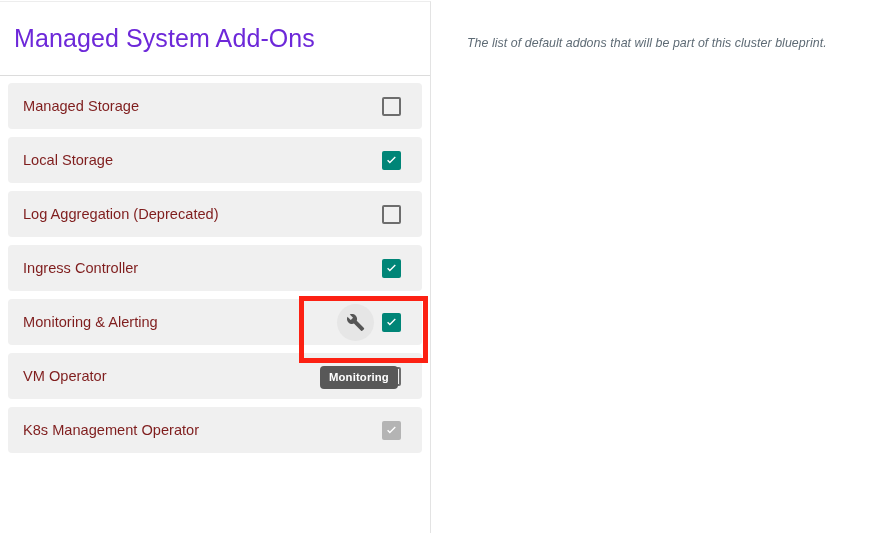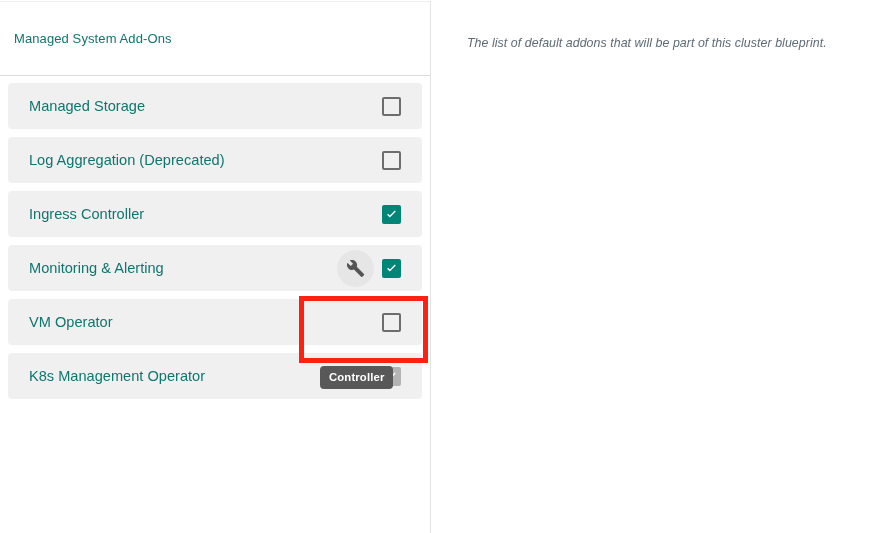--- a/index.html
+++ b/index.html
@@ -32,46 +32,45 @@
 
   #card-header {
     height: 74px;
     box-sizing: border-box;
     border-bottom: 1px solid #dcdcdc;
     display: flex;
     align-items: center;
     padding: 0 14px;
   }
   #card-title {
-    font-size: 13px;
-    color: #0f766e;
+    font-size: 25px;
+    color: #6d28d9;
     letter-spacing: 0.1px;
   }
 
   #addon-list {
     padding: 7px 8px 0 8px;
   }
 
   .addon-row {
     position: relative;
     height: 46px;
     background: #f0f0f0;
     border-radius: 4px;
     margin-bottom: 8px;
     display: flex;
     align-items: center;
     padding: 0 0 0 15px;
     box-sizing: border-box;
   }
   .addon-label {
     font-size: 14.6px;
-    color: #0f766e;
+    color: #7f1d1d;
     flex: 1 1 auto;
     white-space: nowrap;
-    margin-left: 6px;
   }
 
   .row-controls {
     display: flex;
     align-items: center;
     gap: 8px;
     padding-right: 21px;
   }
 
   
@@ -172,20 +171,30 @@
   </div>
 
   <div id="addon-list">
       <div class="addon-row">
         <div class="addon-label">Managed Storage</div>
         <div class="row-controls">
           <div class="cb unchecked"></div>
         </div>
       </div>
       <div class="addon-row">
+        <div class="addon-label">Local Storage</div>
+        <div class="row-controls">
+          <div class="cb checked">
+            <svg width="15" height="15" viewBox="0 0 24 24" aria-hidden="true">
+              <path d="M9.3 16.6 5 12.3l1.5-1.5 2.8 2.8 8-8L18.8 7z" fill="#ffffff"></path>
+            </svg>
+          </div>
+        </div>
+      </div>
+      <div class="addon-row">
         <div class="addon-label">Log Aggregation (Deprecated)</div>
         <div class="row-controls">
           <div class="cb unchecked"></div>
         </div>
       </div>
       <div class="addon-row">
         <div class="addon-label">Ingress Controller</div>
         <div class="row-controls">
           <div class="cb checked">
             <svg width="15" height="15" viewBox="0 0 24 24" aria-hidden="true">
@@ -224,17 +233,17 @@
             </svg>
           </div>
         </div>
       </div>
     </div>
 
 </div>
 
 <div id="highlight-box"></div>
 
-<div id="customize-tooltip">Controller</div>
+<div id="customize-tooltip">Monitoring</div>
 
 <div id="description-panel">
   <div id="description-text">The list of default addons that will be part of this cluster blueprint.</div>
 </div>
 
 </body></html>

